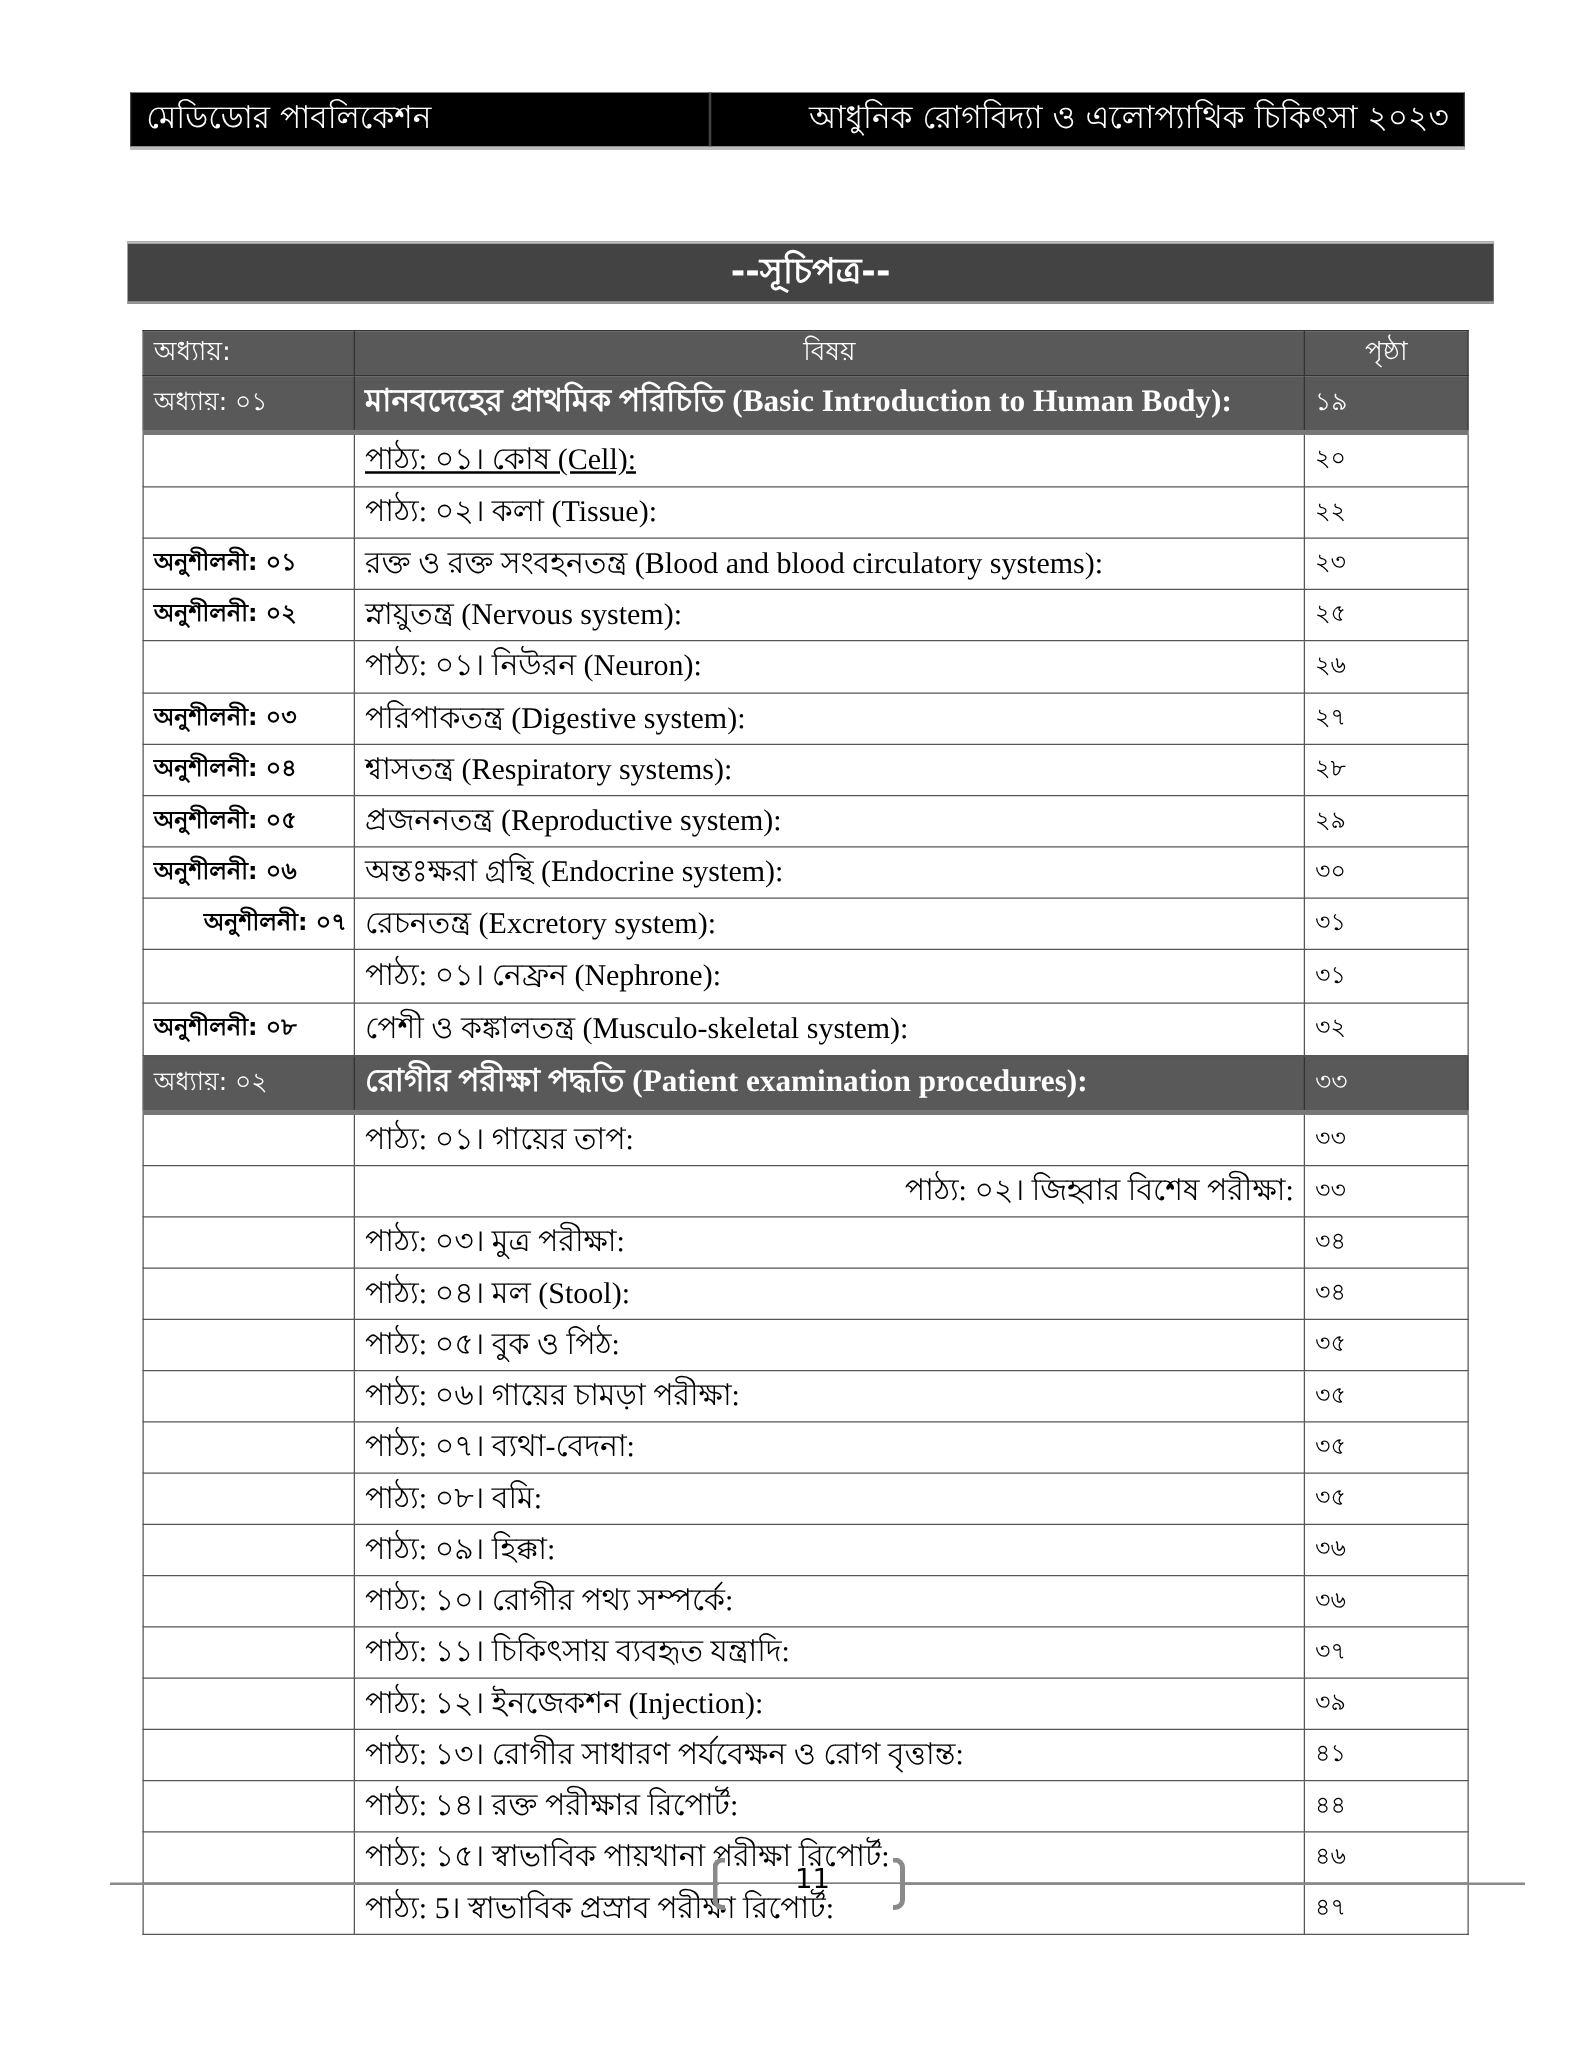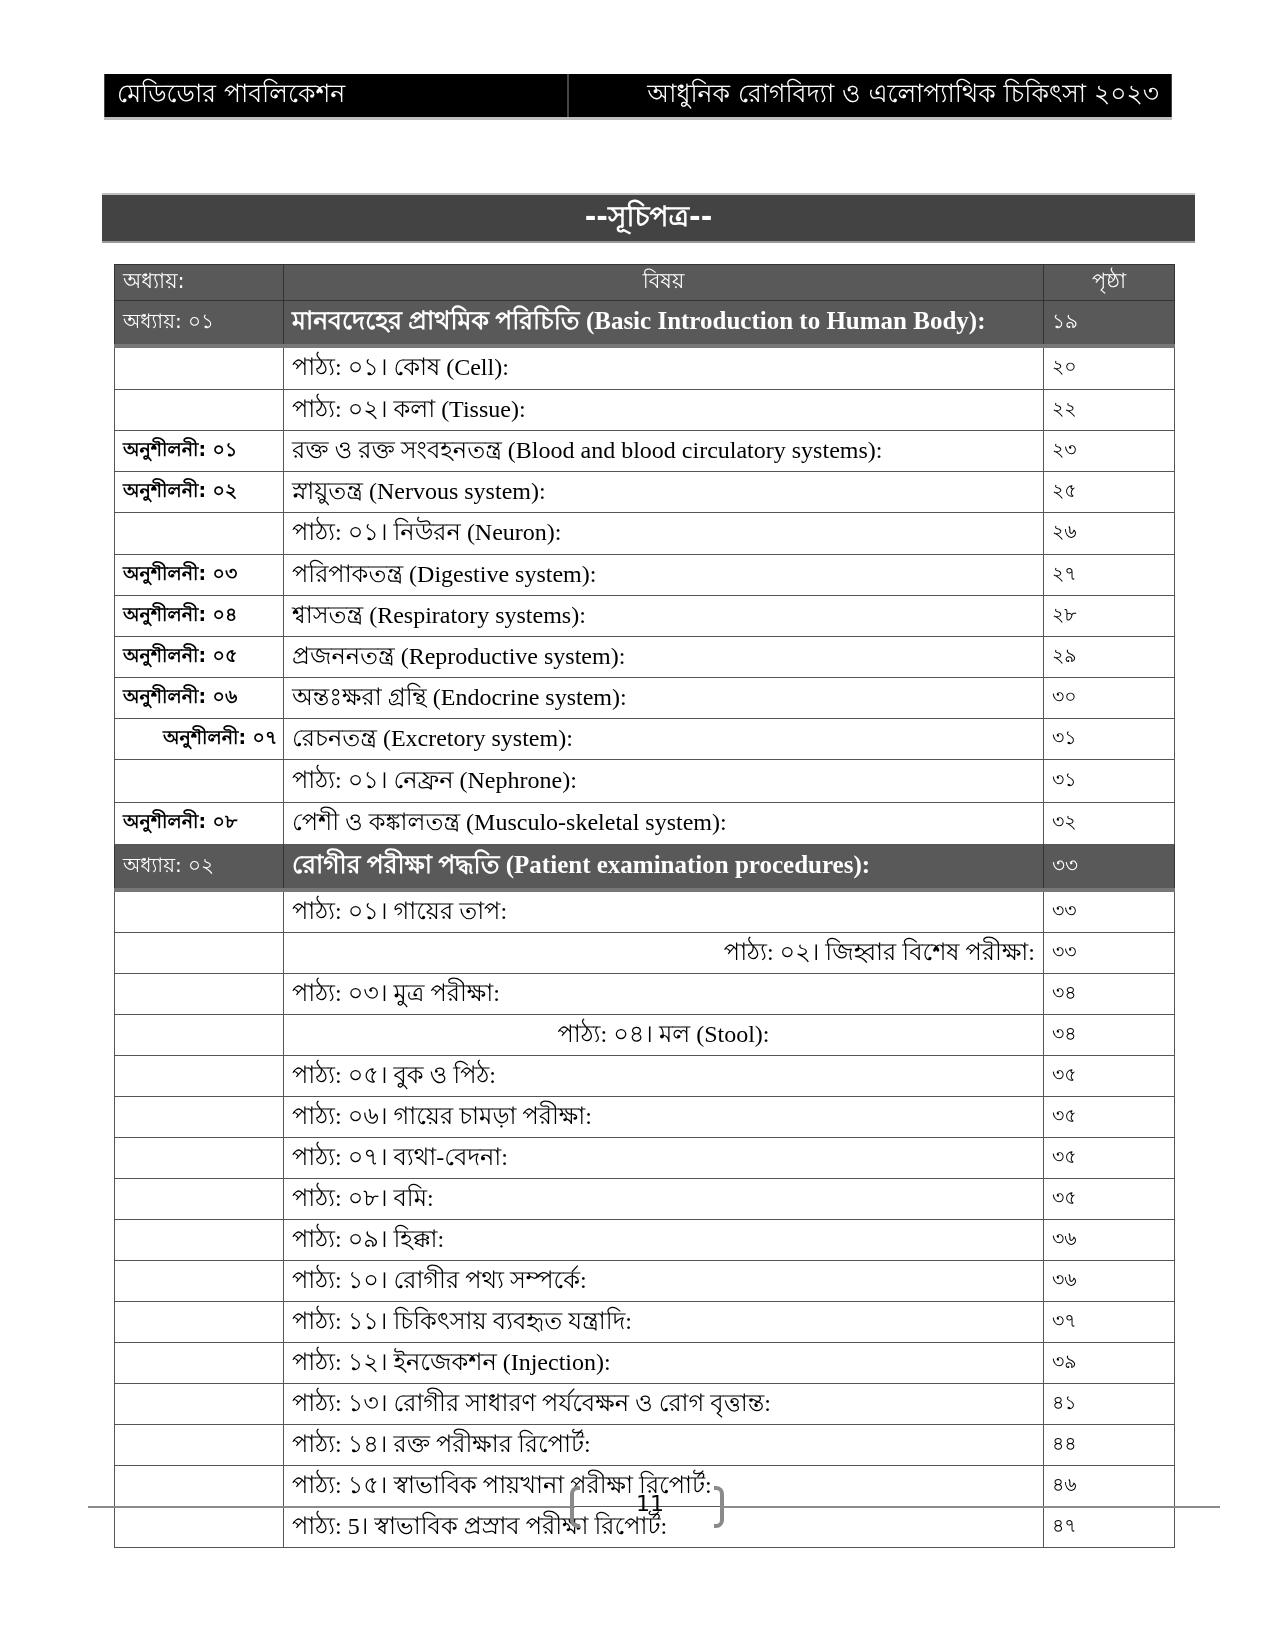--- a/index.html
+++ b/index.html
@@ -66,21 +66,21 @@
       <td class="subject">বিষয়</td>
       <td class="page">পৃষ্ঠা</td>
     </tr>
   <tr class="chapter">
         <td class="label" style="height: 43px;">অধ্যায়: ০১</td>
         <td class="subject" style="height: 43px;">মানবদেহের প্রাথমিক পরিচিতি (Basic Introduction to Human Body):</td>
         <td class="page" style="height: 43px;">১৯</td>
       </tr>
       <tr class="item">
         <td class="label" style="height: 43px;"></td>
-        <td class="subject" style="height: 43px;">পাঠ্য: ০১। কোষ (Cell):</td>
+        <td class="subject" style="height: 43px; text-decoration: underline;">পাঠ্য: ০১। কোষ (Cell):</td>
         <td class="page" style="height: 43px;">২০</td>
       </tr>
       <tr class="item">
         <td class="label" style="height: 37px;"></td>
         <td class="subject" style="height: 37px;">পাঠ্য: ০২। কলা (Tissue):</td>
         <td class="page" style="height: 37px;">২২</td>
       </tr>
       <tr class="item">
         <td class="label" style="height: 36px;">অনুশীলনী: ০১</td>
         <td class="subject" style="height: 36px;">রক্ত ও রক্ত সংবহনতন্ত্র (Blood and blood circulatory systems):</td>
@@ -146,21 +146,21 @@
         <td class="subject" style="height: 36px; text-align: right;">পাঠ্য: ০২। জিহ্বার বিশেষ পরীক্ষা:</td>
         <td class="page" style="height: 36px;">৩৩</td>
       </tr>
       <tr class="item">
         <td class="label" style="height: 35px;"></td>
         <td class="subject" style="height: 35px;">পাঠ্য: ০৩। মুত্র পরীক্ষা:</td>
         <td class="page" style="height: 35px;">৩৪</td>
       </tr>
       <tr class="item">
         <td class="label" style="height: 37px;"></td>
-        <td class="subject" style="height: 37px; text-align: center;">পাঠ্য: ০৪। মল (Stool):</td>
+        <td class="subject" style="height: 37px;">পাঠ্য: ০৪। মল (Stool):</td>
         <td class="page" style="height: 37px;">৩৪</td>
       </tr>
       <tr class="item">
         <td class="label" style="height: 35px;"></td>
         <td class="subject" style="height: 35px;">পাঠ্য: ০৫। বুক ও পিঠ:</td>
         <td class="page" style="height: 35px;">৩৫</td>
       </tr>
       <tr class="item">
         <td class="label" style="height: 37px;"></td>
         <td class="subject" style="height: 37px; margin-top: 48px;">পাঠ্য: ০৬। গায়ের চামড়া পরীক্ষা:</td>

